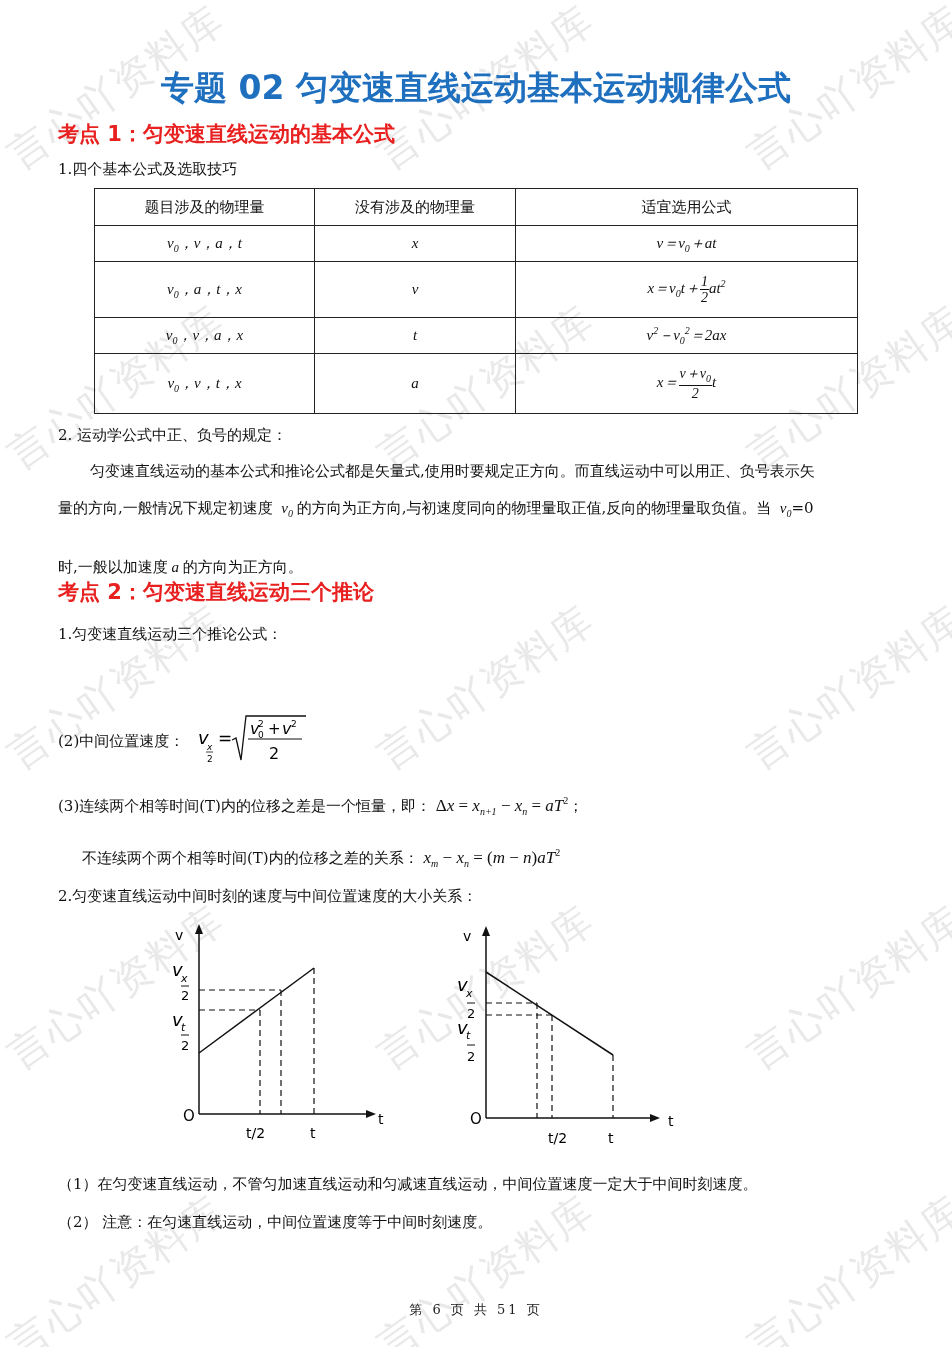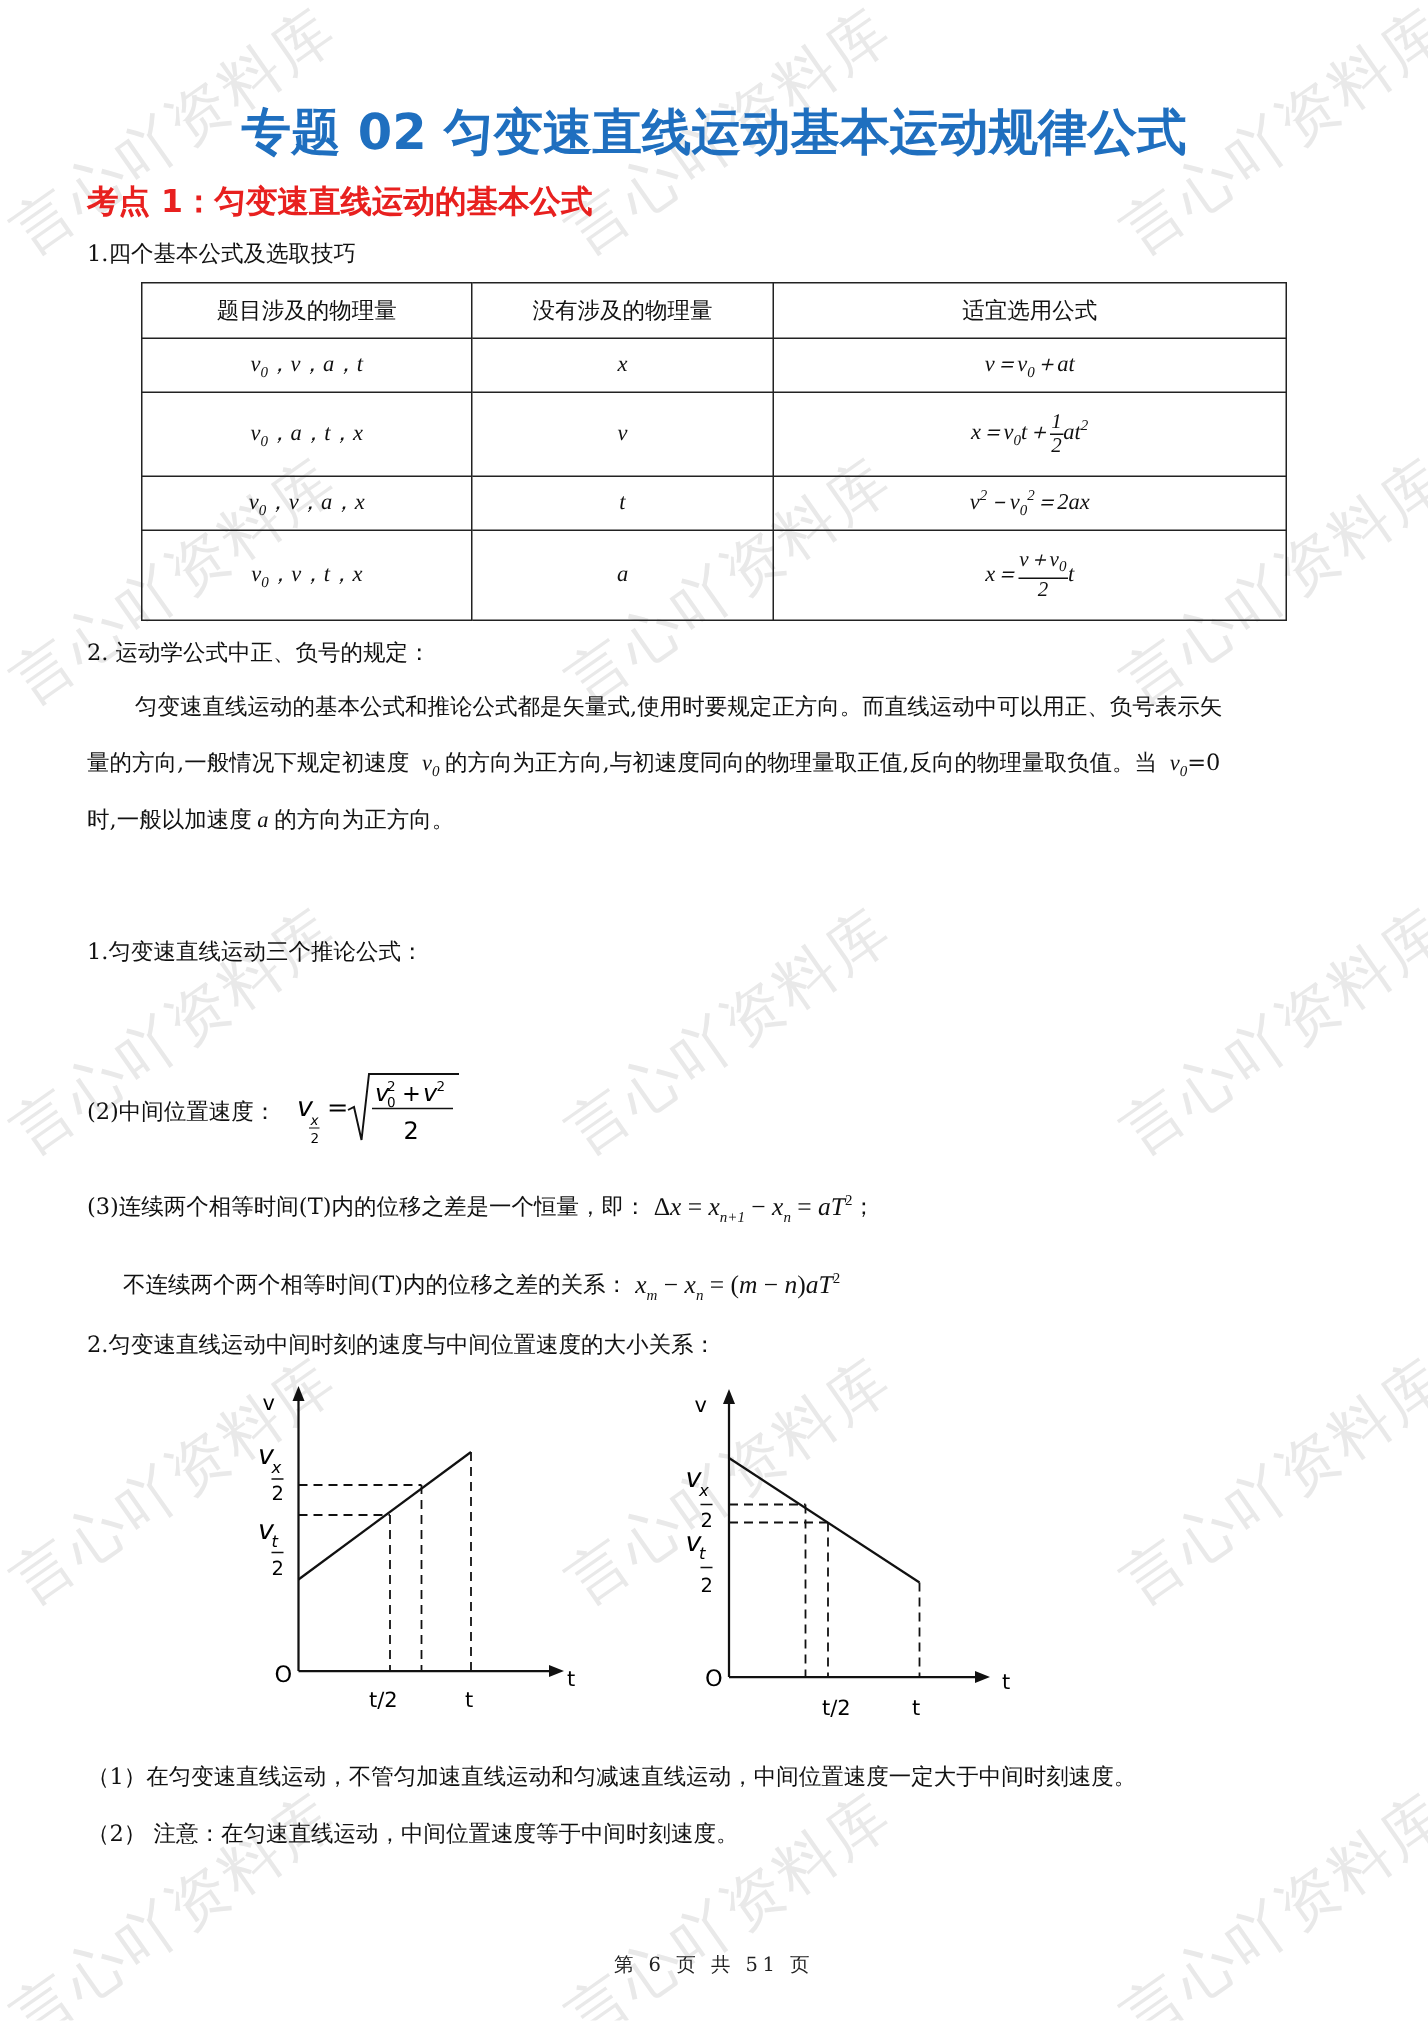--- a/index.html
+++ b/index.html
@@ -81,24 +81,25 @@
   </tbody>
     </table>
 
   <div class="abs p" style="left:58px;top:424px;">2. 运动学公式中正、负号的规定：</div>
   <div class="abs p" style="left:90px;top:460px;">匀变速直线运动的基本公式和推论公式都是矢量式,使用时要规定正方向。而直线运动中可以用正、负号表示矢</div>
   <div class="abs p" style="left:58px;top:497px;">
     <span>量的方向,一般情况下规定初速度</span>
     <span class="i">&nbsp;v<sub>0</sub>&nbsp;</span><span>的方向为正方向,与初速度同向的物理量取正值,反向的物理量取负值。当</span>
     <span class="i">&nbsp;v<sub>0</sub></span><span>=0</span>
   </div>
-  <div class="abs p" style="left:58px;top:535px;">
+  <div class="abs p" style="left:58px;top:556px;">
     <span>时,一般以加速度</span><span class="i">&nbsp;a&nbsp;</span><span>的方向为正方向。</span>
   </div>
 
+  <div class="abs h2" style="left:58px;top:578px;">考点 2：匀变速直线运动三个推论</div>
   <div class="abs p" style="left:58px;top:623px;">1.匀变速直线运动三个推论公式：</div>
 
 
   <div class="abs p" style="left:58px;top:730px;">
     <span>(2)中间位置速度：</span>
   </div>
   <div class="abs" style="left:196px;top:712px;">
     <svg width="120" height="55" viewBox="0 0 120 55">
       <text x="2" y="32" font-size="18" font-style="italic" font-family="Liberation Serif, serif">v</text>
       <text x="11" y="38" font-size="9" font-style="italic" font-family="Liberation Serif, serif">x</text>

